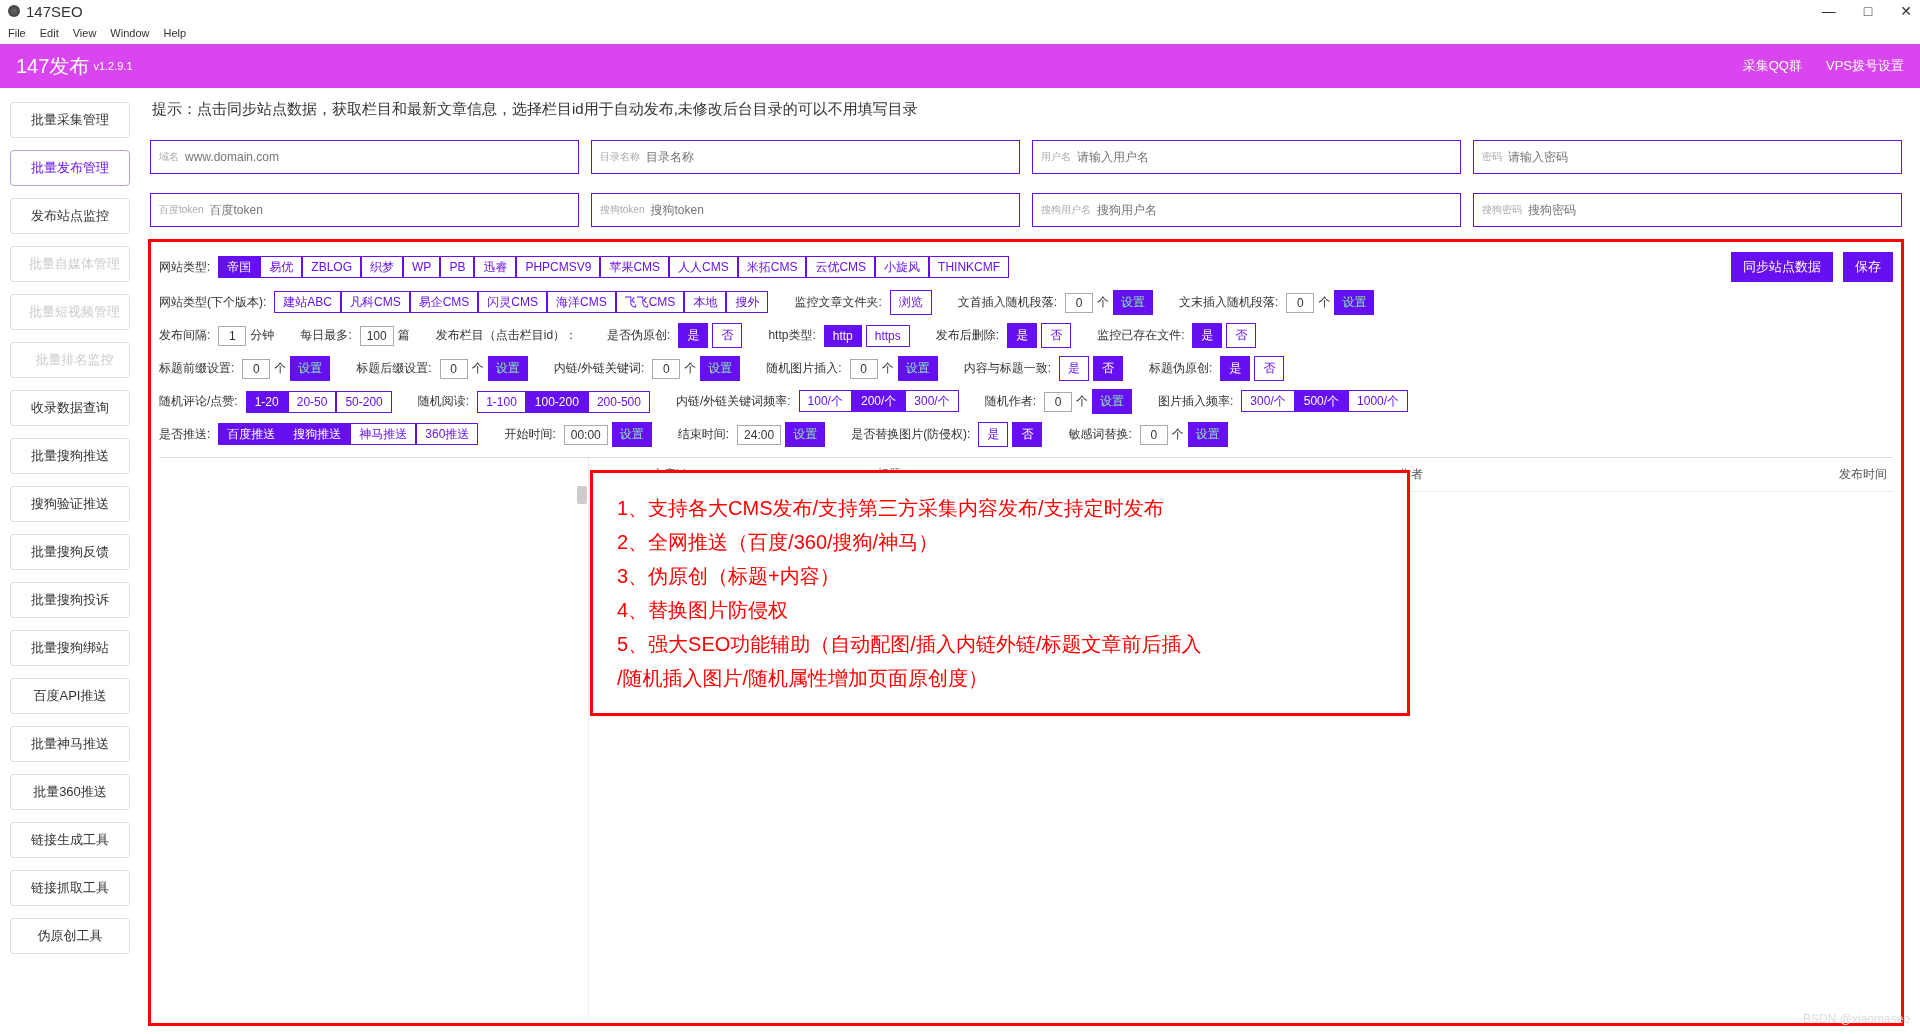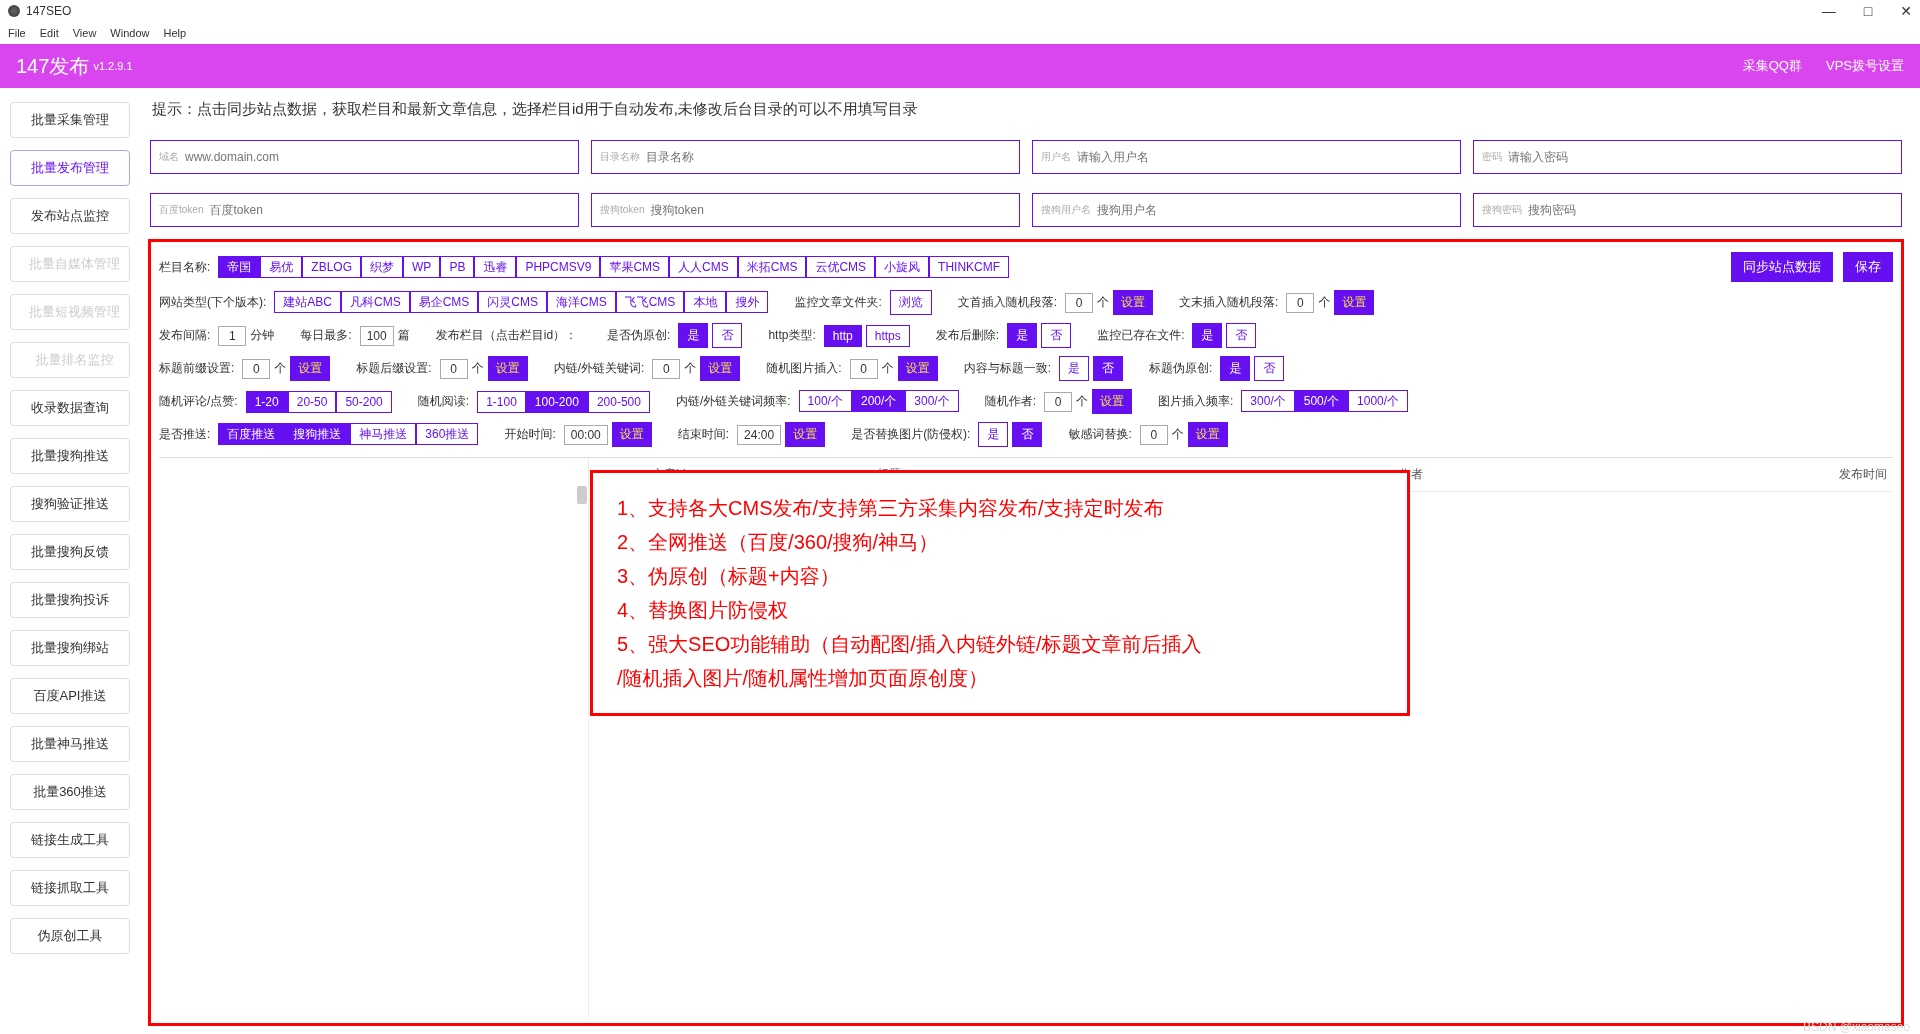--- a/index.html
+++ b/index.html
@@ -1,20 +1,20 @@
 <!DOCTYPE html>
 <html><head>
 <meta charset="utf-8">
 <style>
 * { box-sizing: border-box; margin: 0; padding: 0; font-family: "Microsoft YaHei", sans-serif; }
 body { background: #fff; font-size: 12px; color: #333; width: 1920px; height: 1034px; overflow: hidden; }
 
 .titlebar { height: 22px; display: flex; align-items: center; padding: 0 8px; }
 .titlebar .appicon { width: 12px; height: 12px; background: radial-gradient(circle,#666,#333); border-radius: 50%; margin-right: 6px; }
-.titlebar .title { font-size: 12px; }
+.titlebar .title { font-size: 15px; }
 .titlebar .winbtns { margin-left: auto; display: flex; gap: 28px; font-size: 14px; }
 
 .menubar { height: 22px; display: flex; align-items: center; gap: 14px; padding: 0 8px; font-size: 11px; }
 
 .topbar { height: 44px; background: #d946ef; color: #fff; display: flex; align-items: center; padding: 0 16px; }
 .topbar .appname { font-size: 20px; font-weight: 500; }
 .topbar .appver { font-size: 11px; margin-left: 4px; }
 .topbar .right { margin-left: auto; display: flex; gap: 24px; font-size: 13px; }
 
 .body { display: flex; height: calc(100% - 88px); }
@@ -30,36 +30,36 @@
 .hfield .lbl { font-size: 10px; color: #aaa; margin-right: 6px; }
 .hfield input { border: none; outline: none; font-size: 12px; flex: 1; color: #666; }
 
 .redbox { border: 3px solid #f00; margin: 6px 4px 0; flex: 1; padding: 6px 8px; display: flex; flex-direction: column; position: relative; }
 
 .optrow { display: flex; align-items: center; flex-wrap: wrap; gap: 4px; padding: 4px 0; font-size: 12px; min-height: 30px; }
 .optrow .lbl { margin-right: 4px; }
 .tag { border: 1px solid #6610f2; color: #6610f2; background: #fff; padding: 3px 8px; font-size: 12px; cursor: pointer; }
 .tag.sel { background: #6610f2; color: #fff; }
 .minibox { border: 1px solid #aaa; padding: 2px 6px; min-width: 28px; text-align: center; display: inline-block; }
-.pbtn { background: #6610f2; color: #fde047; border: none; padding: 4px 8px; font-size: 12px; cursor: pointer; }
+.pbtn { background: #6610f2; color: #86efac; border: none; padding: 4px 8px; font-size: 12px; cursor: pointer; }
 .gap { width: 18px; }
 .actions { margin-left: auto; display: flex; gap: 10px; }
 .actbtn { background: #6610f2; color: #fff; border: none; padding: 6px 12px; font-size: 13px; cursor: pointer; }
 
 .tablewrap { border-top: 1px solid #ddd; margin-top: 6px; flex: 1; display: flex; position: relative; }
 .lefttab { width: 430px; border-right: 1px solid #eee; position: relative; }
 .lefttab .scrollthumb { position: absolute; right: 1px; top: 28px; width: 10px; height: 18px; background: #ccc; border-radius: 2px; }
 .righttab { flex: 1; }
 .thead { display: flex; border-bottom: 1px solid #eee; height: 34px; align-items: center; font-size: 12px; color: #555; }
 .th { padding: 0 6px; }
 
 .overlay { position: absolute; border: 3px solid #f00; background: #fff; padding: 18px 24px; }
 .overlay p { color: #f00; font-size: 20px; line-height: 34px; }
 
-.watermark { position: absolute; right: 10px; bottom: 0; color: #ddd; font-size: 12px; }
+.watermark { position: absolute; right: 10px; bottom: 8px; color: #ddd; font-size: 12px; }
 </style>
 </head>
 <body>
 
 <div class="titlebar">
   <span class="appicon"></span>
   <span class="title">147SEO</span>
   <div class="winbtns">
     <span>—</span>
     <span>□</span>
@@ -143,21 +143,21 @@
         </div>
         <div class="hfield">
           <span class="lbl">搜狗密码</span>
           <input placeholder="搜狗密码" style="">
         </div>
       </div>
 
     <div class="redbox">
 
       <div class="optrow">
-        <span class="lbl">栏目名称:</span>
+        <span class="lbl">网站类型:</span>
         <span id="row1opts"><span class="tag sel">帝国</span><span class="tag">易优</span><span class="tag">ZBLOG</span><span class="tag">织梦</span><span class="tag">WP</span><span class="tag">PB</span><span class="tag">迅睿</span><span class="tag">PHPCMSV9</span><span class="tag">苹果CMS</span><span class="tag">人人CMS</span><span class="tag">米拓CMS</span><span class="tag">云优CMS</span><span class="tag">小旋风</span><span class="tag">THINKCMF</span></span>
         <div class="actions">
           <button class="actbtn">同步站点数据</button>
           <button class="actbtn">保存</button>
         </div>
       </div>
 
       <div class="optrow">
         <span class="lbl">网站类型(下个版本):</span>
         <span id="row2opts"><span class="tag">建站ABC</span><span class="tag">凡科CMS</span><span class="tag">易企CMS</span><span class="tag">闪灵CMS</span><span class="tag">海洋CMS</span><span class="tag">飞飞CMS</span><span class="tag">本地</span><span class="tag">搜外</span></span>

